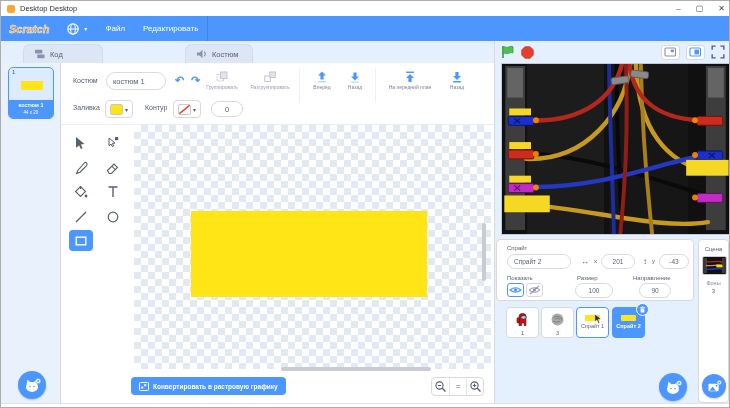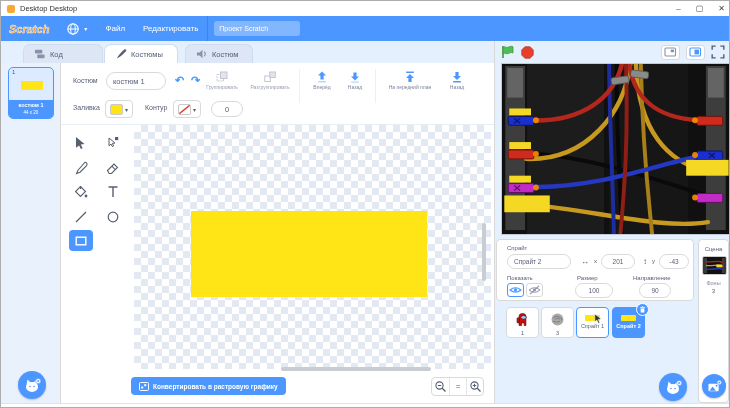--- a/index.html
+++ b/index.html
@@ -106,36 +106,29 @@
       <svg width="14" height="14" viewBox="0 0 14 14">
           <circle cx="7" cy="7" r="5.2" fill="none" stroke="#fff" stroke-width="1.1"></circle>
           <ellipse cx="7" cy="7" rx="2.3" ry="5.2" fill="none" stroke="#fff" stroke-width="1"></ellipse>
           <path d="M1.8,7 H12.2" stroke="#fff" stroke-width="1"></path>
         </svg>
       <span class="caret" style="color:#fff">▾</span>
     </span>
     <span class="menu-item">Файл</span>
     <span class="menu-item">Редактировать</span>
     <div class="sep"></div>
-    <input class="project-input" value="Проект Scratch" style="">
   </div>
 
   <div class="abs tabstrip">
     <div class="tab" style="left:22px;width:80px;">
       <svg width="12" height="12" viewBox="0 0 13 13">
           <rect x="1" y="2" width="8" height="4" rx="1" fill="#8a92ab"></rect>
           <rect x="3.5" y="7" width="8" height="4" rx="1" fill="#8a92ab"></rect>
         </svg>
       <span>Код</span>
-    </div>
-    <div class="tab active" style="left:103px;width:74px;">
-      <svg width="12" height="12" viewBox="0 0 13 13">
-          <path d="M2,11.5 C3,9 7,4 10,1.6 C11.5,0.6 13,2.2 11.8,3.6 C9.5,6.4 4.8,10.4 2,11.5 Z" fill="#575E75"></path>
-        </svg>
-      <span>Костюмы</span>
     </div>
     <div class="tab" style="left:184px;width:68px;">
       <svg width="12" height="12" viewBox="0 0 13 13">
           <polygon points="1,5 4,5 7,2 7,11 4,8 1,8" fill="#8a92ab"></polygon>
           <path d="M9,4 Q11.2,6.5 9,9" stroke="#8a92ab" stroke-width="1.1" fill="none"></path>
         </svg>
       <span>Костюм</span>
     </div>
   </div>
 

